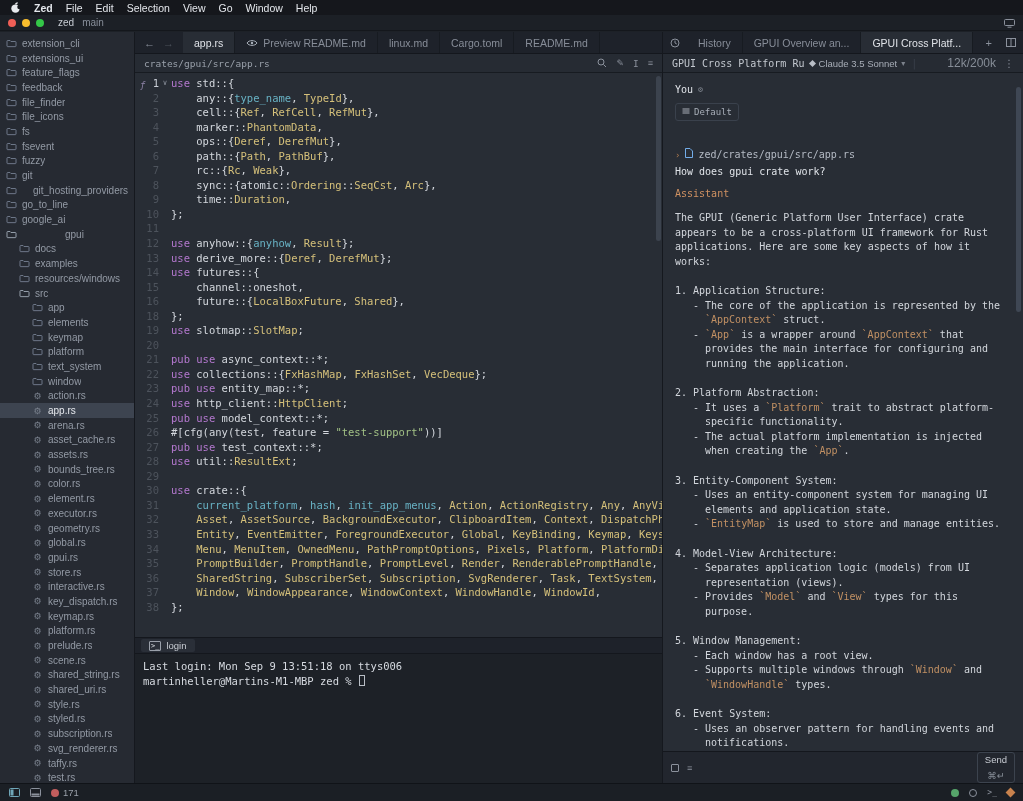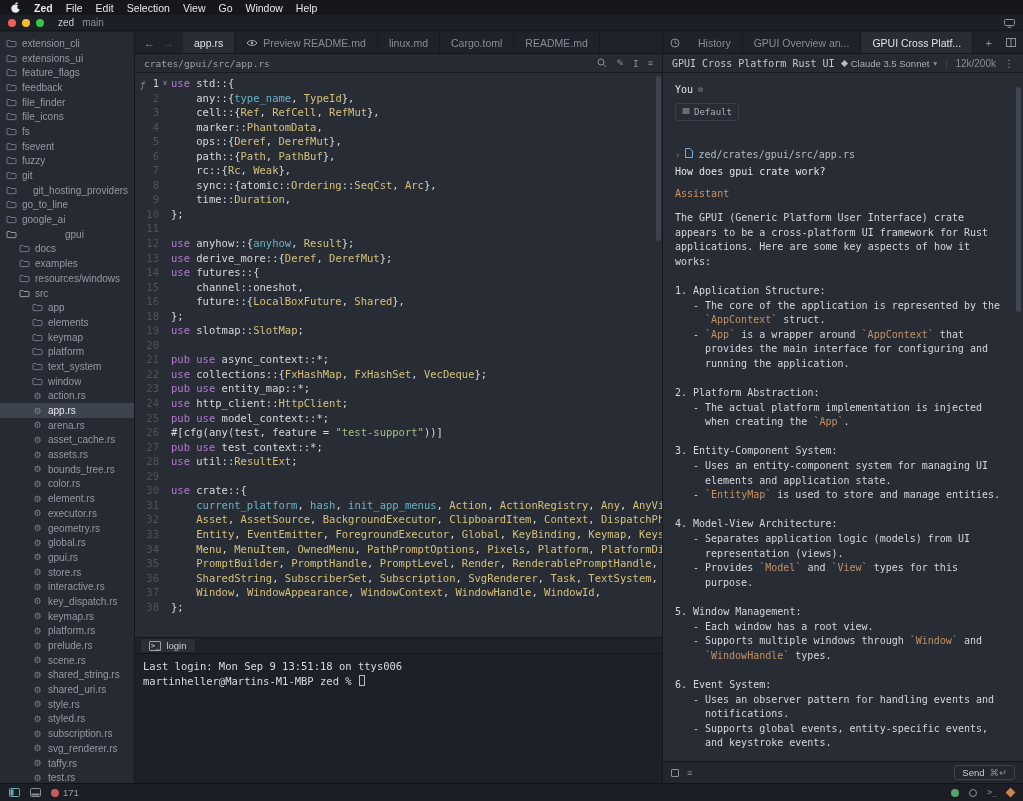--- a/index.html
+++ b/index.html
@@ -57,21 +57,21 @@
   .crumb .mono { font-size:9.5px; }
   .crumb-icons { margin-left:auto; display:flex; align-items:center; gap:9px; color:#8b919c; }
   .cico { display:inline-flex; align-items:center; font-size:9px; }
   .ahead { font-family:"DejaVu Sans Mono", monospace; }
   .atitle { color:#c3c8cf; font-size:10px; flex:1; white-space:nowrap; overflow:hidden; }
   .modelchip { display:flex; align-items:center; gap:4px; color:#a8aeb8; font-size:9.5px;
     font-family:"Liberation Sans",sans-serif;justify-content:flex-end; }
   .mdot { width:5px; height:5px; background:#b9bec6; transform:rotate(45deg); }
   .chev { color:#7c828c; font-size:8px; }
   .vdiv { color:#3a414c; }
-  .tokens { color:#868d97; font-size:10px; font-family:"Liberation Sans",sans-serif; }
+  .tokens { color:#868d97; font-size:12px; font-family:"Liberation Sans",sans-serif;margin-left:24px; }
   .kebab { color:#8b919c; font-size:10px; margin-left:2px; }
 
   
   .code { flex:1; background:#282d35; position:relative; overflow:hidden; padding-top:3px;
     font-family:"DejaVu Sans Mono", monospace; font-size:10.5px; line-height:14.55px; }
   .fnmark { position:absolute; left:5px; top:5px; color:#8f84a8; font-size:9px; font-style:italic; }
   .cl { white-space:pre; overflow:hidden; display:flex; }
   .ln { flex:0 0 24px; text-align:right; color:#4d535c; }
   .ln.cur { color:#c9ced6; }
   .fold { flex:0 0 12px; text-align:center; color:#8b919c; font-size:7.5px; line-height:14.55px; }
@@ -110,21 +110,21 @@
   .b-li { padding-left:30px; text-indent:-12px; }
   .ic { color:#c19063; }
 
   
   .composer { flex:0 0 22px; background:#22262e; border-top:1px solid #14171d;
     display:flex; align-items:center; padding:0 8px; gap:8px; }
   .cmp-ic { color:#8b919c; font-size:9px; display:inline-flex; align-items:center; }
   .sq { width:8px; height:8px; border:1px solid #8b919c; border-radius:1px; display:inline-block; }
   .composer .spacer { flex:1; }
   .sendbtn { display:flex; align-items:center; gap:5px; border:1px solid #3c434e; border-radius:3px;
-    padding:1px 7px; font-size:9.5px; color:#c9cdd4; }
+    padding:1px 7px; font-size:9.5px; color:#c9cdd4;flex-direction:column; }
   .sendkbd { color:#868d97; }
 
   
   .statusbar { position:absolute; bottom:0; left:0; right:0; height:18px; background:#1b1f25;
     border-top:1px solid #101318; display:flex; align-items:center; padding:0 9px; gap:10px;
     font-size:9.5px; color:#9aa0aa; }
   .sico { display:inline-flex; align-items:center; }
   .errdot { width:8px; height:8px; border-radius:50%; background:#c25d5d; display:inline-block; }
   .diag { display:flex; align-items:center; gap:4px; }
   .statusbar .spacer { flex:1; }
@@ -637,20 +637,21 @@
       <span>zed/crates/gpui/src/app.rs</span>
     </div>
     <div class="q">How does gpui crate work?</div>
     <div class="arole">Assistant</div>
     <div id="blocks">
         <div class="b-p">The GPUI (Generic Platform User Interface) crate appears to be a cross-platform UI framework for Rust applications. Here are some key aspects of how it works:</div>
         <div class="b-h">1. Application Structure:</div>
         <div class="b-li">- The core of the application is represented by the <span class="ic">`AppContext`</span> struct.</div>
         <div class="b-li">- <span class="ic">`App`</span> is a wrapper around <span class="ic">`AppContext`</span> that provides the main interface for configuring and running the application.</div>
         <div class="b-h">2. Platform Abstraction:</div>
+        <div class="b-li">- It uses a <span class="ic">`Platform`</span> trait to abstract platform-specific functionality.</div>
         <div class="b-li">- The actual platform implementation is injected when creating the <span class="ic">`App`</span>.</div>
         <div class="b-h">3. Entity-Component System:</div>
         <div class="b-li">- Uses an entity-component system for managing UI elements and application state.</div>
         <div class="b-li">- <span class="ic">`EntityMap`</span> is used to store and manage entities.</div>
         <div class="b-h">4. Model-View Architecture:</div>
         <div class="b-li">- Separates application logic (models) from UI representation (views).</div>
         <div class="b-li">- Provides <span class="ic">`Model`</span> and <span class="ic">`View`</span> types for this purpose.</div>
         <div class="b-h">5. Window Management:</div>
         <div class="b-li">- Each window has a root view.</div>
         <div class="b-li">- Supports multiple windows through <span class="ic">`Window`</span> and <span class="ic">`WindowHandle`</span> types.</div>

